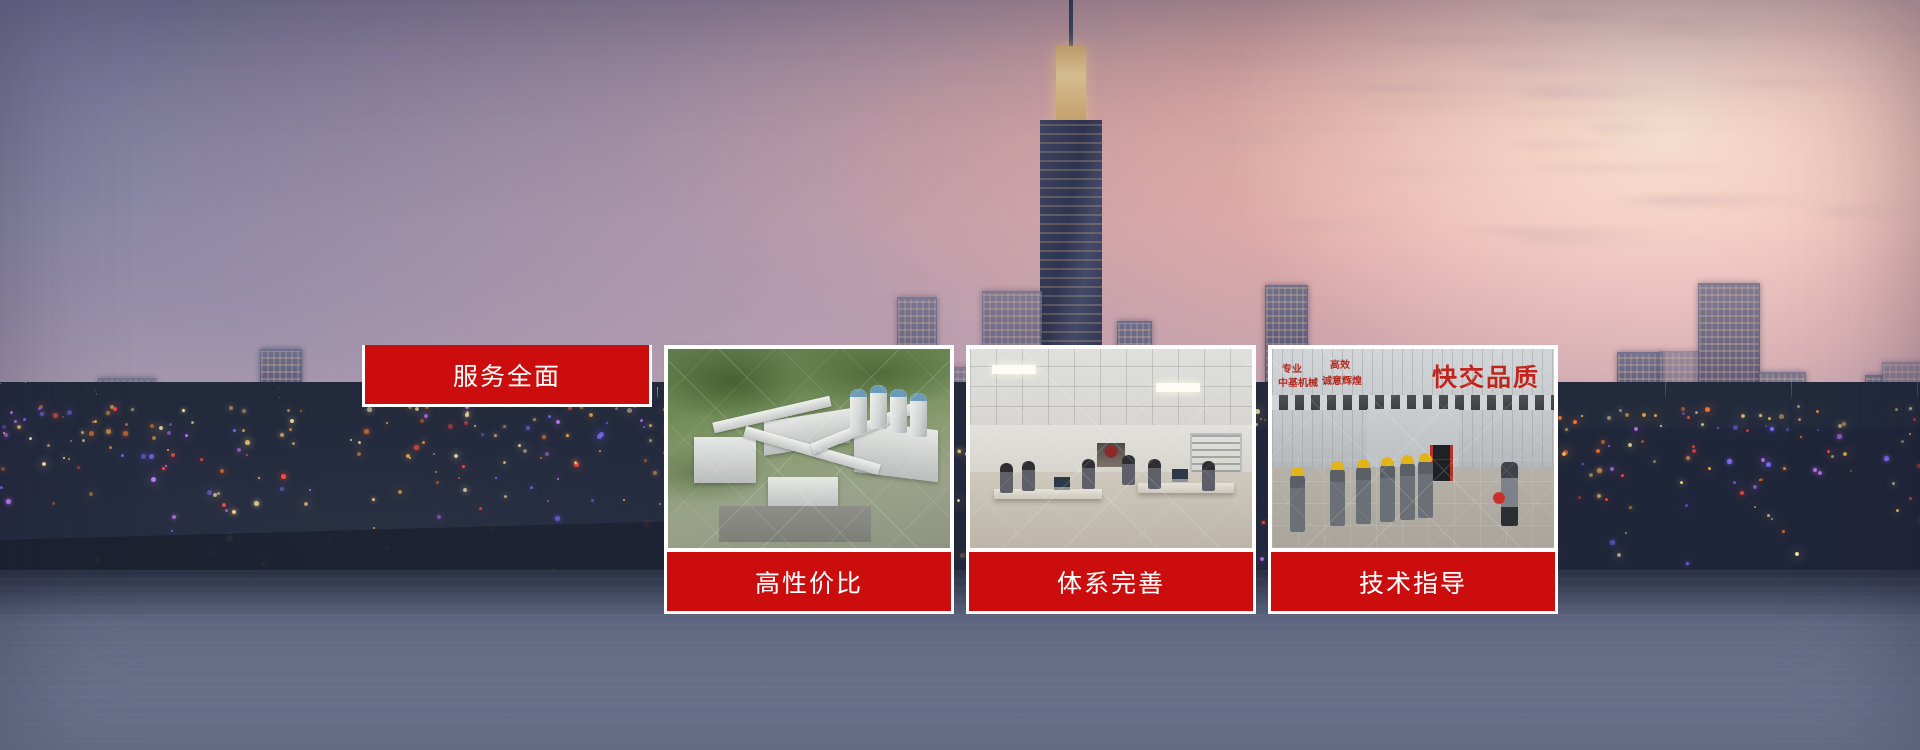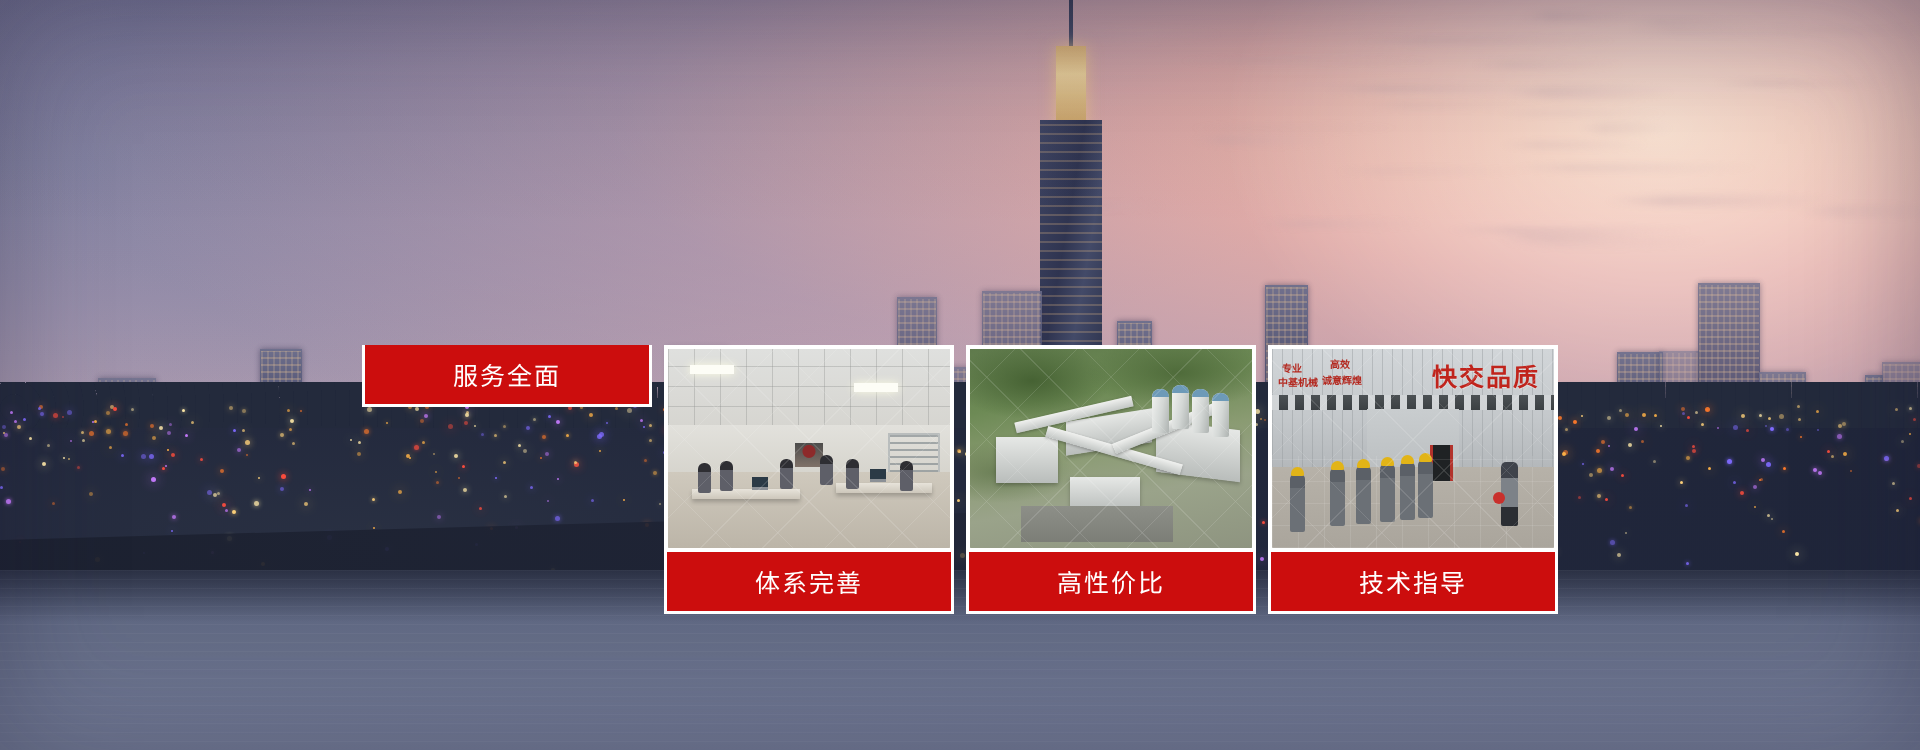--- a/index.html
+++ b/index.html
@@ -867,20 +867,48 @@
 
 
 
     <div class="cards">
 
       <div class="card">
         <div class="caption">服务全面</div>
       </div>
 
       <div class="card">
+        <div class="photo p2">
+          <div class="field"></div>
+          <div class="blk" style="left:26px;top:88px;width:62px;height:46px"></div>
+          <div class="blk" style="left:96px;top:66px;width:86px;height:34px;transform:skewY(-9deg)"></div>
+          <div class="blk" style="left:186px;top:76px;width:84px;height:52px;transform:skewY(7deg)"></div>
+          <div class="blk" style="left:100px;top:128px;width:70px;height:34px"></div>
+          <div class="belt" style="left:44px;top:60px;width:120px;transform:rotate(-13deg)"></div>
+          <div class="belt" style="left:74px;top:96px;width:140px;transform:rotate(16deg)"></div>
+          <div class="belt" style="left:140px;top:74px;width:110px;transform:rotate(-22deg)"></div>
+          <div class="silo" style="left:182px;top:40px">
+              <i></i>
+            </div>
+          <div class="silo" style="left:202px;top:36px">
+              <i></i>
+            </div>
+          <div class="silo" style="left:222px;top:40px">
+              <i></i>
+            </div>
+          <div class="silo" style="left:242px;top:44px">
+              <i></i>
+            </div>
+          <div class="yard"></div>
+          <div class="watermark"></div>
+        </div>
+        <div class="caption">高性价比</div>
+      </div>
+
+      <div class="card">
         <div class="photo p3">
           <div class="ceil"></div>
           <div class="panel" style="left:22px;top:16px"></div>
           <div class="panel" style="left:186px;top:34px"></div>
           <div class="wall"></div>
           <div class="logo"></div>
           <div class="win"></div>
           <div class="floor"></div>
           <div class="desk" style="left:24px;top:140px;width:108px;height:10px"></div>
           <div class="desk" style="left:168px;top:134px;width:96px;height:10px"></div>
@@ -891,48 +919,20 @@
           <div class="per" style="left:178px;top:110px"></div>
           <div class="per" style="left:232px;top:112px"></div>
           <div class="mon" style="left:84px;top:128px"></div>
           <div class="mon" style="left:202px;top:120px"></div>
           <div class="watermark"></div>
         </div>
         <div class="caption">体系完善</div>
       </div>
 
       <div class="card">
-        <div class="photo p2">
-          <div class="field"></div>
-          <div class="blk" style="left:26px;top:88px;width:62px;height:46px"></div>
-          <div class="blk" style="left:96px;top:66px;width:86px;height:34px;transform:skewY(-9deg)"></div>
-          <div class="blk" style="left:186px;top:76px;width:84px;height:52px;transform:skewY(7deg)"></div>
-          <div class="blk" style="left:100px;top:128px;width:70px;height:34px"></div>
-          <div class="belt" style="left:44px;top:60px;width:120px;transform:rotate(-13deg)"></div>
-          <div class="belt" style="left:74px;top:96px;width:140px;transform:rotate(16deg)"></div>
-          <div class="belt" style="left:140px;top:74px;width:110px;transform:rotate(-22deg)"></div>
-          <div class="silo" style="left:182px;top:40px">
-              <i></i>
-            </div>
-          <div class="silo" style="left:202px;top:36px">
-              <i></i>
-            </div>
-          <div class="silo" style="left:222px;top:40px">
-              <i></i>
-            </div>
-          <div class="silo" style="left:242px;top:44px">
-              <i></i>
-            </div>
-          <div class="yard"></div>
-          <div class="watermark"></div>
-        </div>
-        <div class="caption">高性价比</div>
-      </div>
-
-      <div class="card">
         <div class="photo p4">
           <div class="fac"></div>
           <div class="bigtxt">快交品质</div>
           <div class="smtxt" style="left:10px;top:14px">专业</div>
           <div class="smtxt" style="left:6px;top:28px">中基机械</div>
           <div class="smtxt" style="left:58px;top:10px">高效</div>
           <div class="smtxt" style="left:50px;top:26px">诚意辉煌</div>
           <div class="strip"></div>
           <div class="door"></div>
           <div class="gate"></div>

